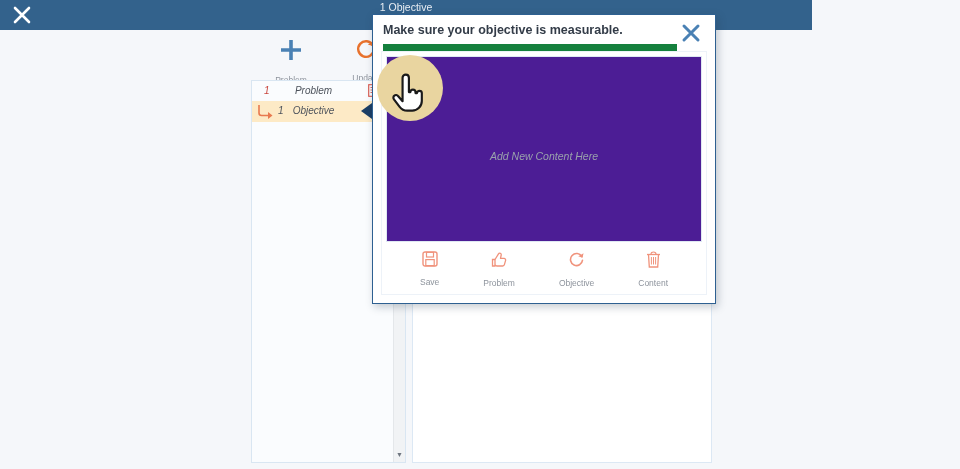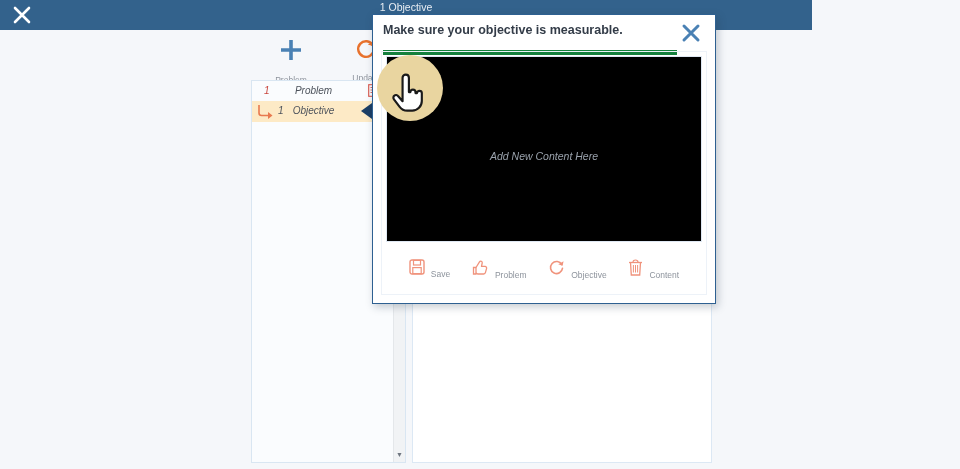--- a/index.html
+++ b/index.html
@@ -46,35 +46,35 @@
 
   
   .editor-panel { position:absolute; left:412px; top:80px; width:300px; height:383px;
     background:#ffffff; border:1px solid #dce8f4; z-index:2; }
 
   
   .modal { position:absolute; left:372px; top:14px; width:344px; height:290px;
     background:#ffffff; border:1.5px solid #2e6091;
     box-shadow:2px 3px 8px rgba(30,50,70,0.25); z-index:10; }
   .modal-title { position:absolute; left:10px; top:8px; width:294px;
-    font-size:12.5px; font-weight:bold; color:#333c48; padding-bottom:13px;
-    border-bottom:5px solid #15803d; }
+    font-size:12.5px; font-weight:bold; color:#333c48; padding-bottom:7px;
+    border-bottom:7px solid #15803d; }
   .modal-close { position:absolute; right:12px; top:8px; width:22px; height:22px;
     cursor:pointer; }
   .modal-inner { position:absolute; left:8px; right:8px; top:36px; bottom:8px;
     border:1px solid #edf2f8; }
   .content-box { position:absolute; left:4px; right:4px; top:4px; height:186px;
-    border:1px solid #dfe8f3; background:#000000; display:flex;
+    border:1px solid #dfe8f3; background:#4c1d95; display:flex;
     align-items:center; justify-content:center; }
   .content-placeholder { font-size:10.5px; font-style:italic; color:#9aa2ac;
     margin-top:14px; }
   .action-bar { position:absolute; left:0; right:0; bottom:0; height:50px;
     display:flex; align-items:center; justify-content:space-around;
     padding:0 16px; }
-  .action-btn { display:flex; align-items:flex-end; gap:6px; cursor:pointer; }
+  .action-btn { display:flex; align-items:center; gap:6px; cursor:pointer;flex-direction:column; }
   .action-btn .a-label { font-size:8.5px; color:#8d939c; }
 
   
   .spotlight { position:absolute; left:377px; top:55px; width:66px; height:66px;
     border-radius:50%; background:#e9d5a0; z-index:20; }
   .hand-cursor { position:absolute; left:388px; top:72px; z-index:21; }
 </style>
 </head>
 <body>
 

